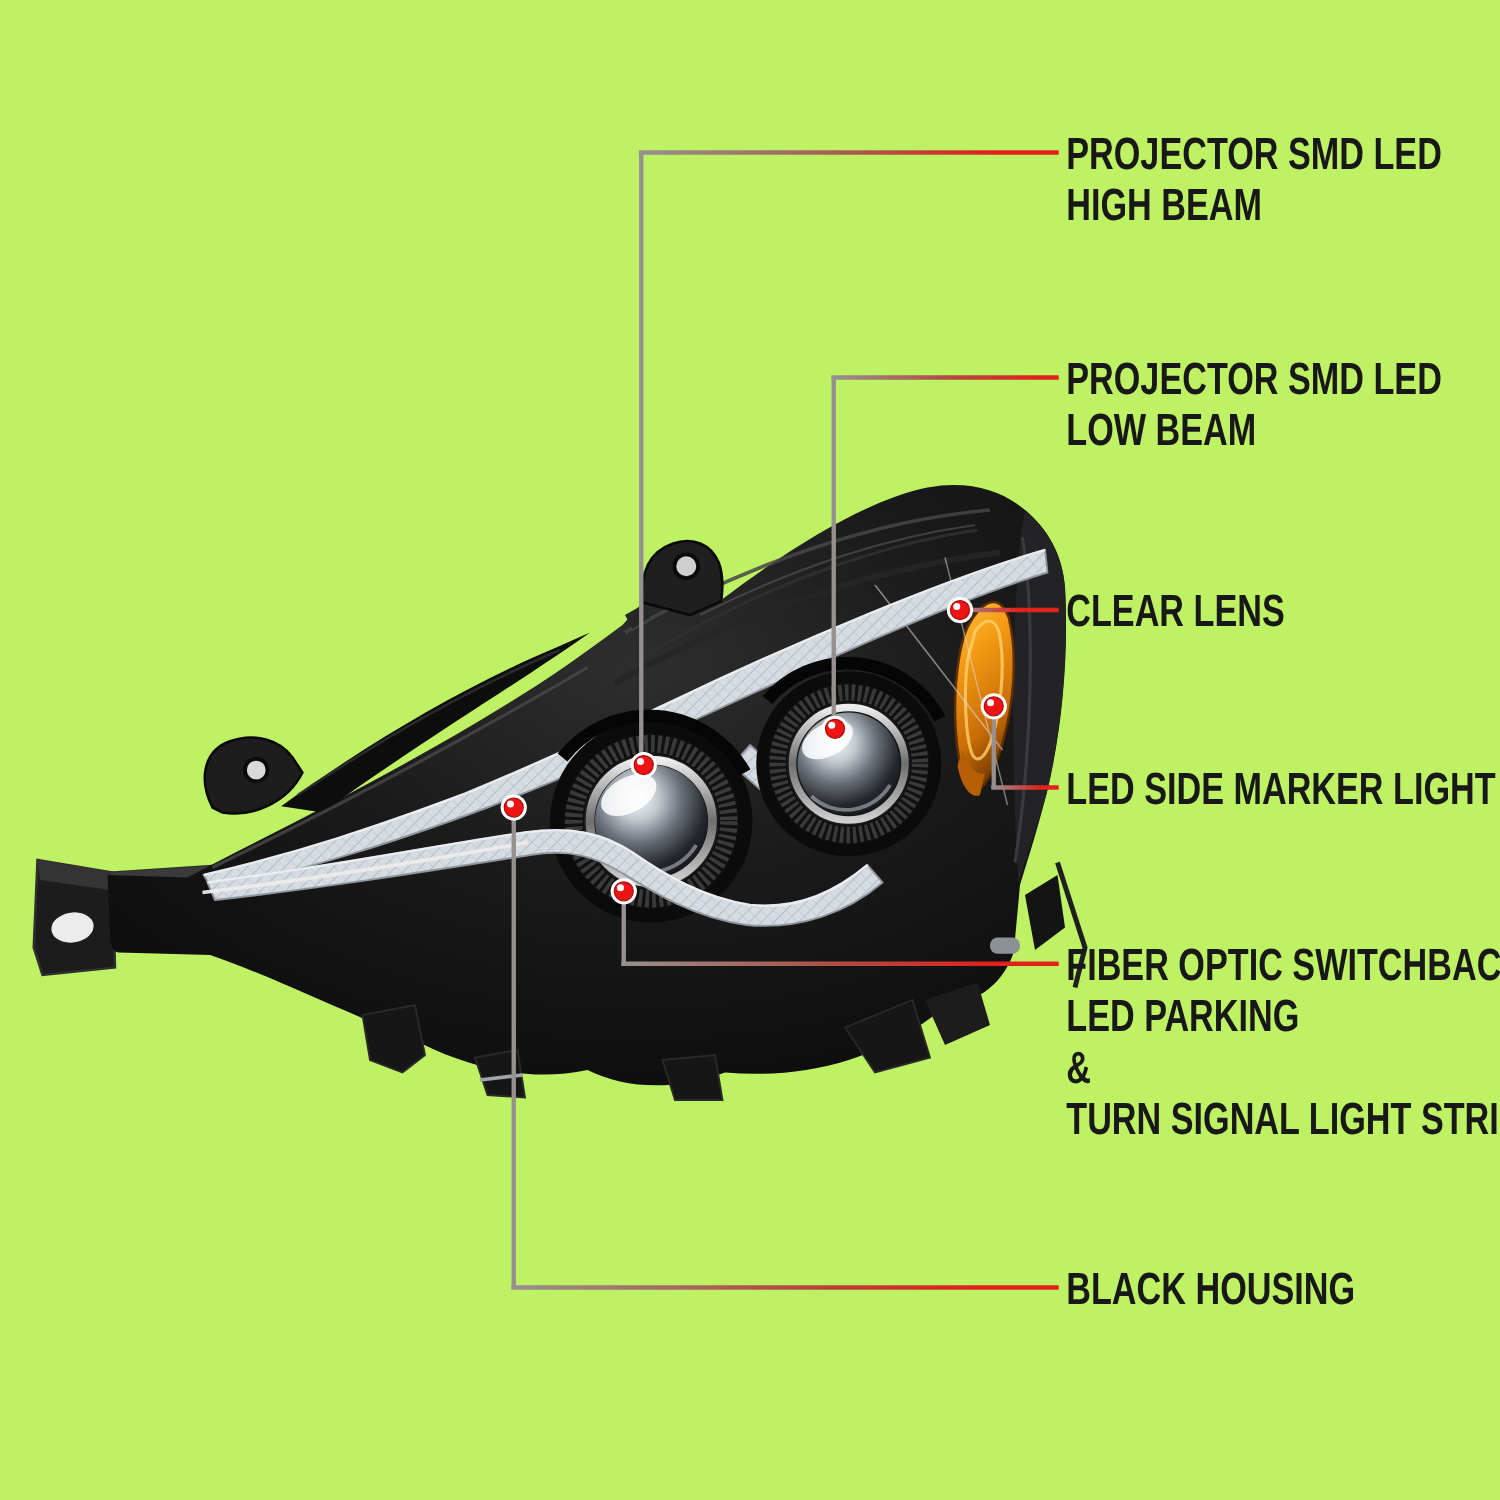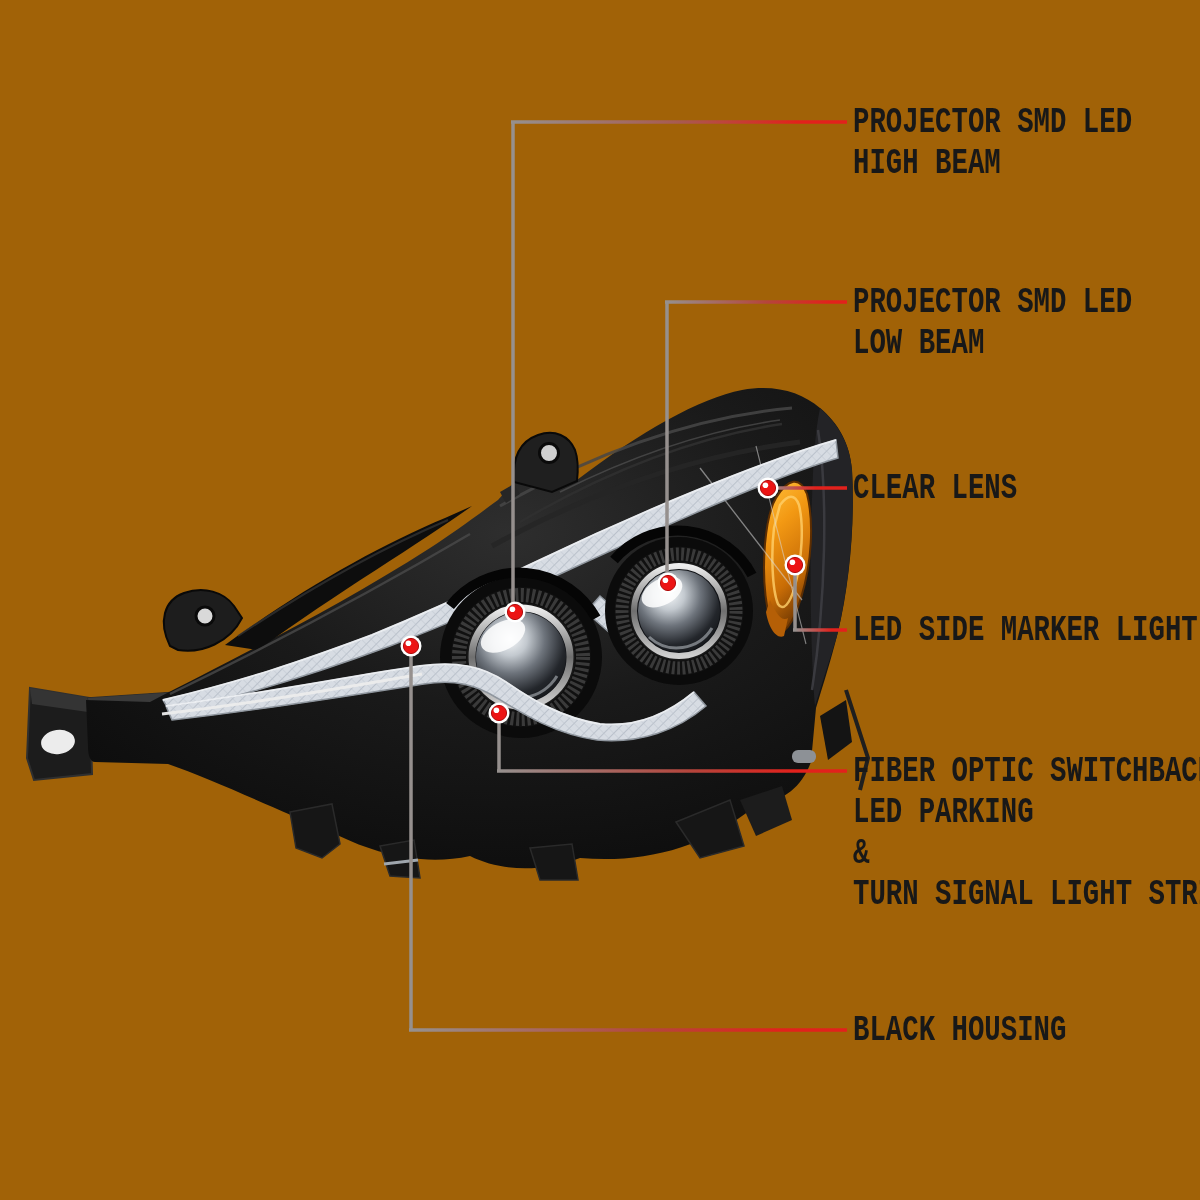--- a/index.html
+++ b/index.html
@@ -1,17 +1,17 @@
 <!DOCTYPE html>
 <html><head>
 <meta charset="utf-8">
 <style>
   html,body{margin:0;padding:0;background:#fff;}
-  .canvas{position:relative;width:1200px;height:1200px;background:#a16207;overflow:hidden;
-          font-family:Liberation Mono, monospace;}
+  .canvas{position:relative;width:1200px;height:1200px;background:#bef264;overflow:hidden;
+          font-family:Liberation Sans, sans-serif;}
   svg{position:absolute;left:0;top:0;}
   .label{position:absolute;color:#181818;font-weight:700;font-size:36px;line-height:41px;
          transform:scaleX(0.76);transform-origin:0 0;white-space:nowrap;letter-spacing:0px;}
   .lline{display:block;}
 </style>
 </head>
 <body>
 
 <div class="canvas">
 

